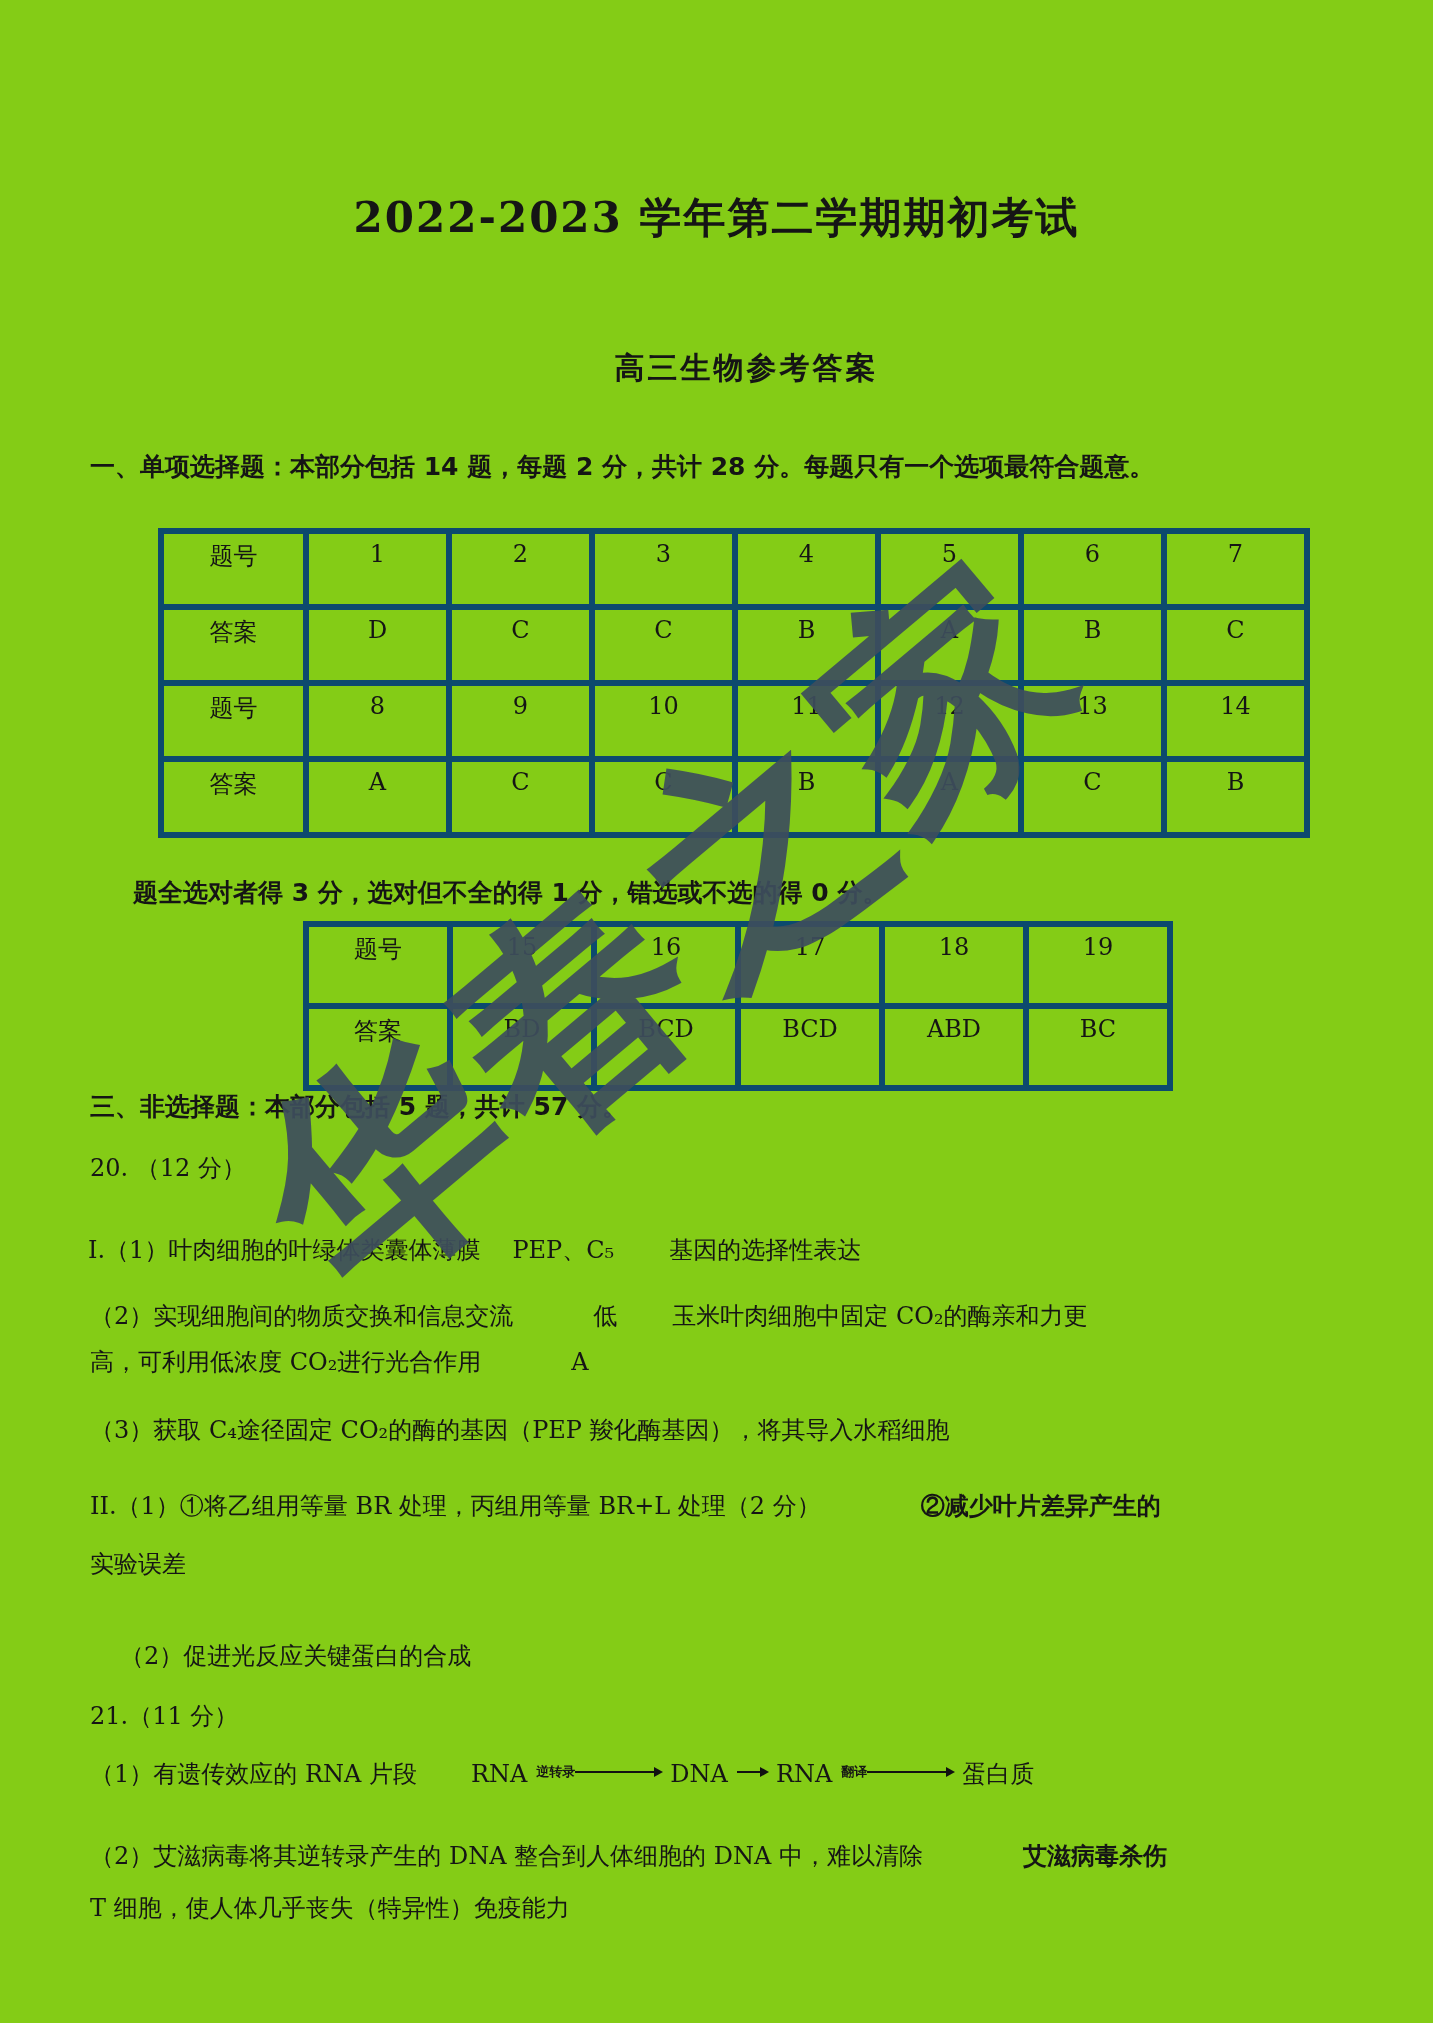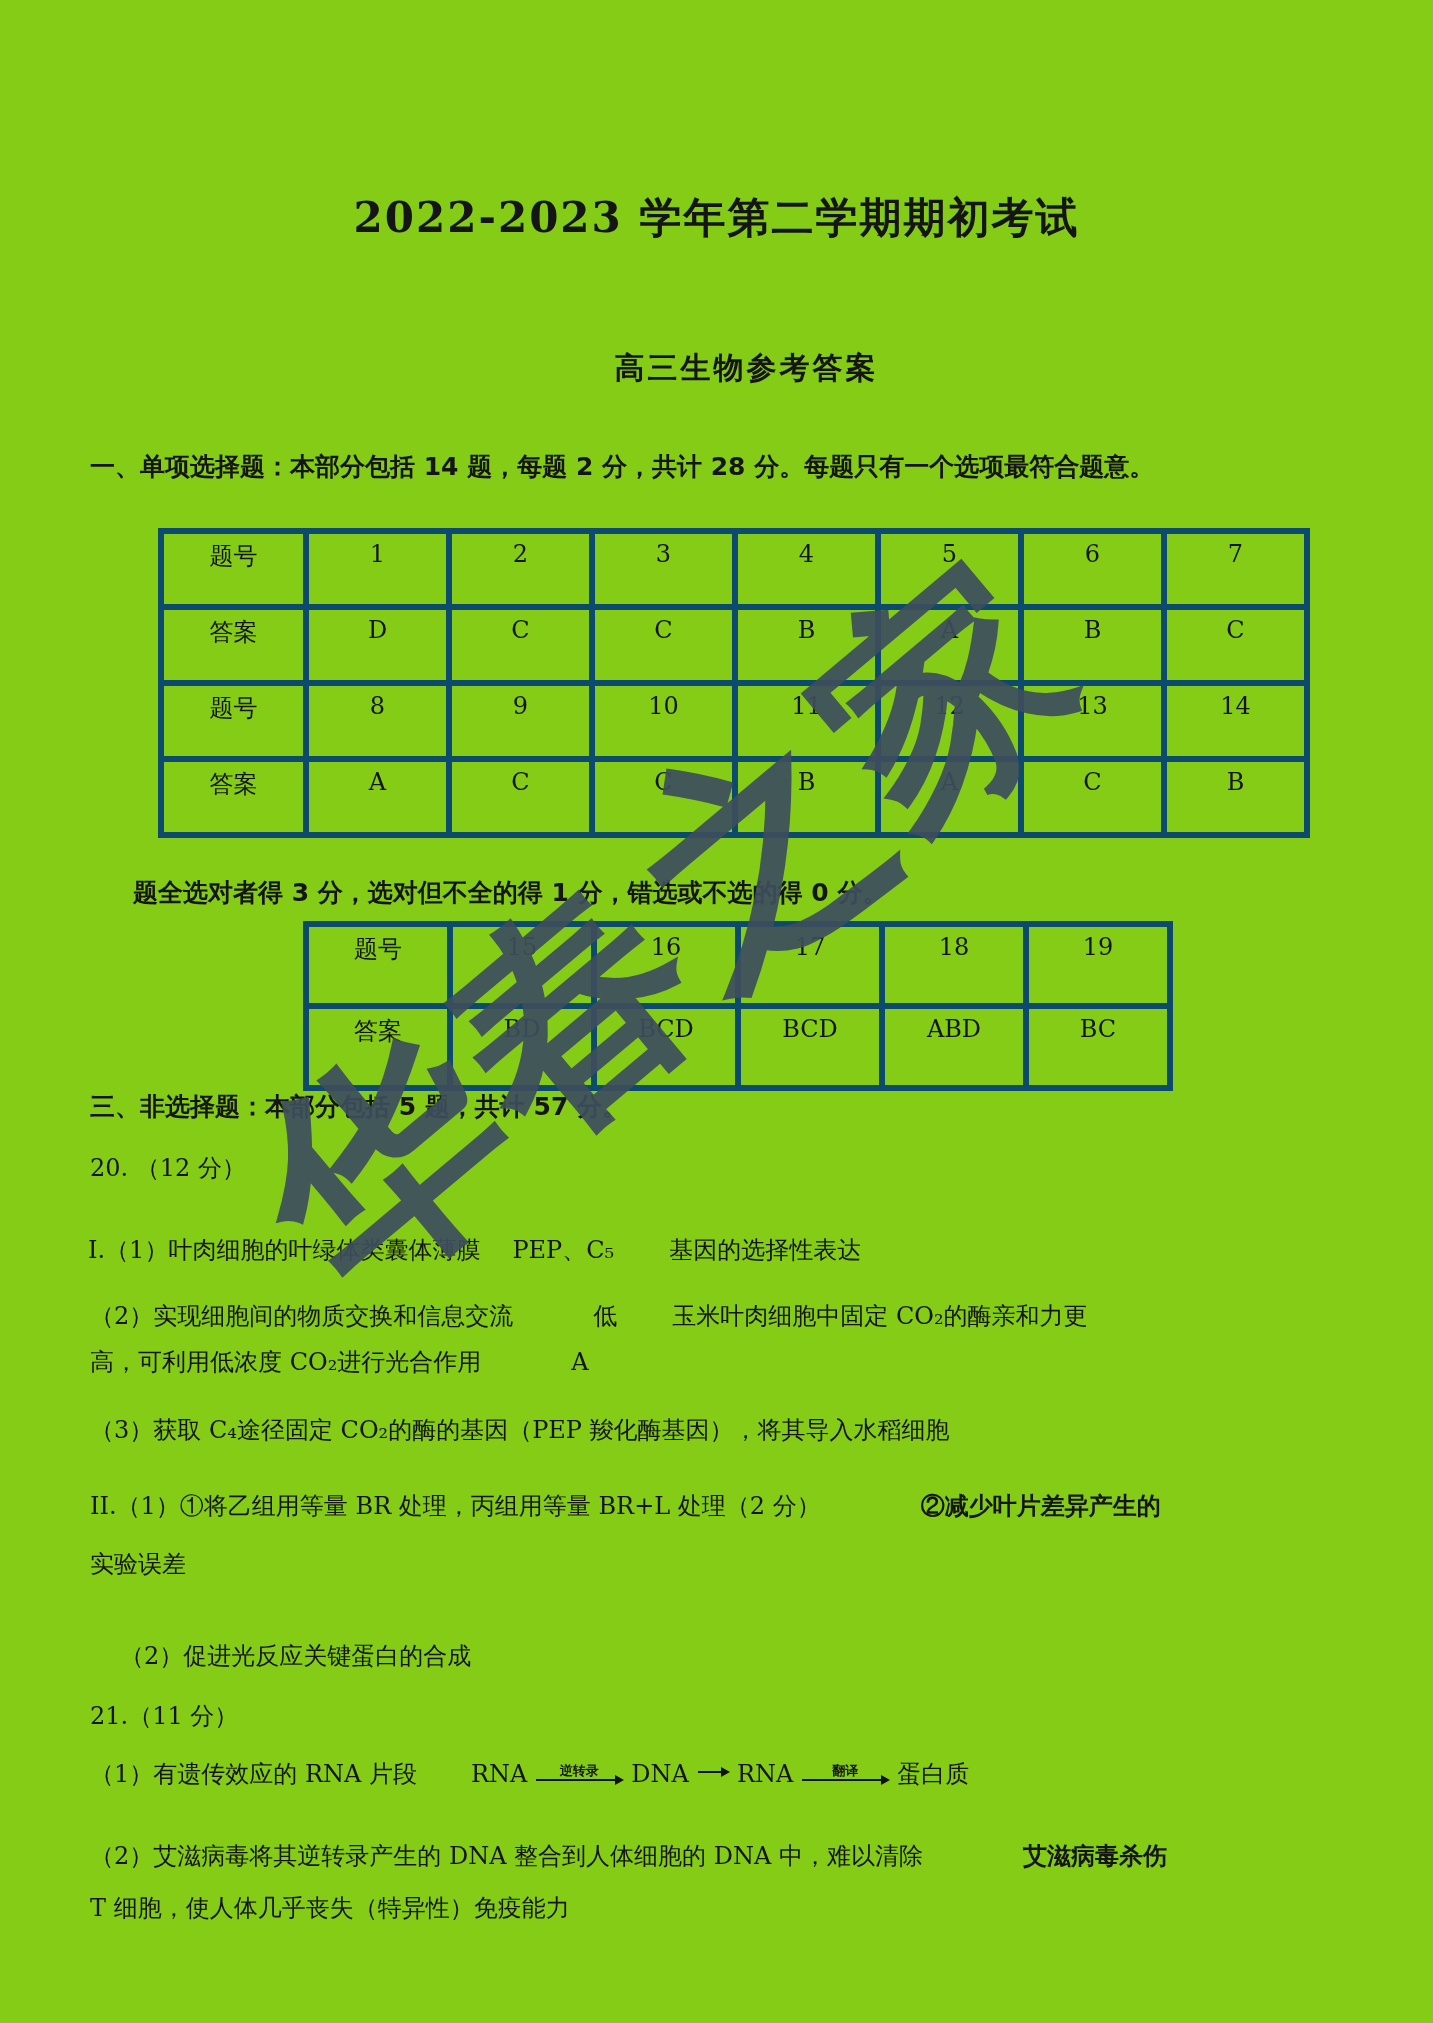--- a/index.html
+++ b/index.html
@@ -58,21 +58,20 @@
   .gp100{margin-left:100px;font-weight:bold;}
   
   .diagram{
     display:inline-flex;
     align-items:center;
     margin-left:54px;
     font-size:24px;
   }
   .larr{
     display:inline-flex;
-    flex-direction:column;
     align-items:center;
     justify-content:flex-end;
     margin:0 9px;
     transform:translateY(-2px);
   }
   .larr .lbl{
     font-size:13px;
     font-weight:bold;
     line-height:13px;
     margin-bottom:2px;

